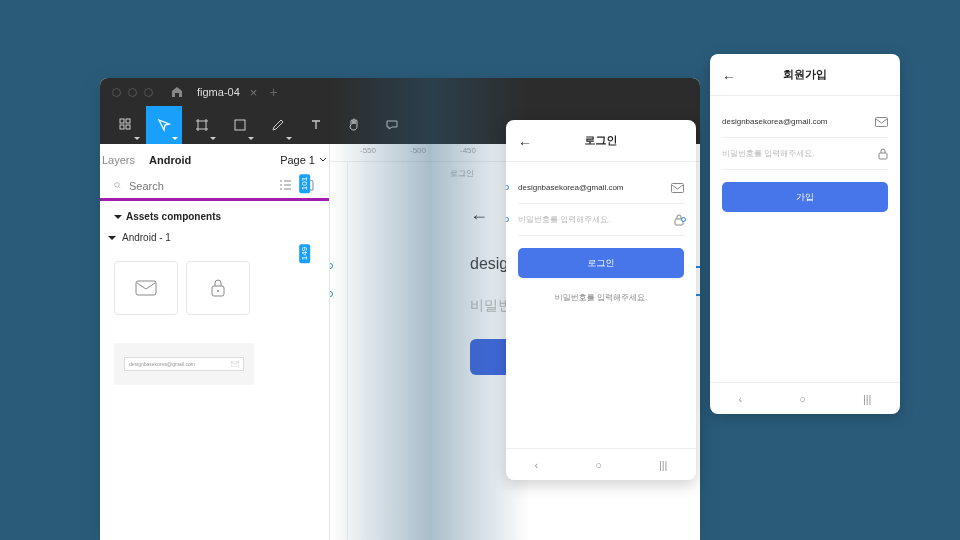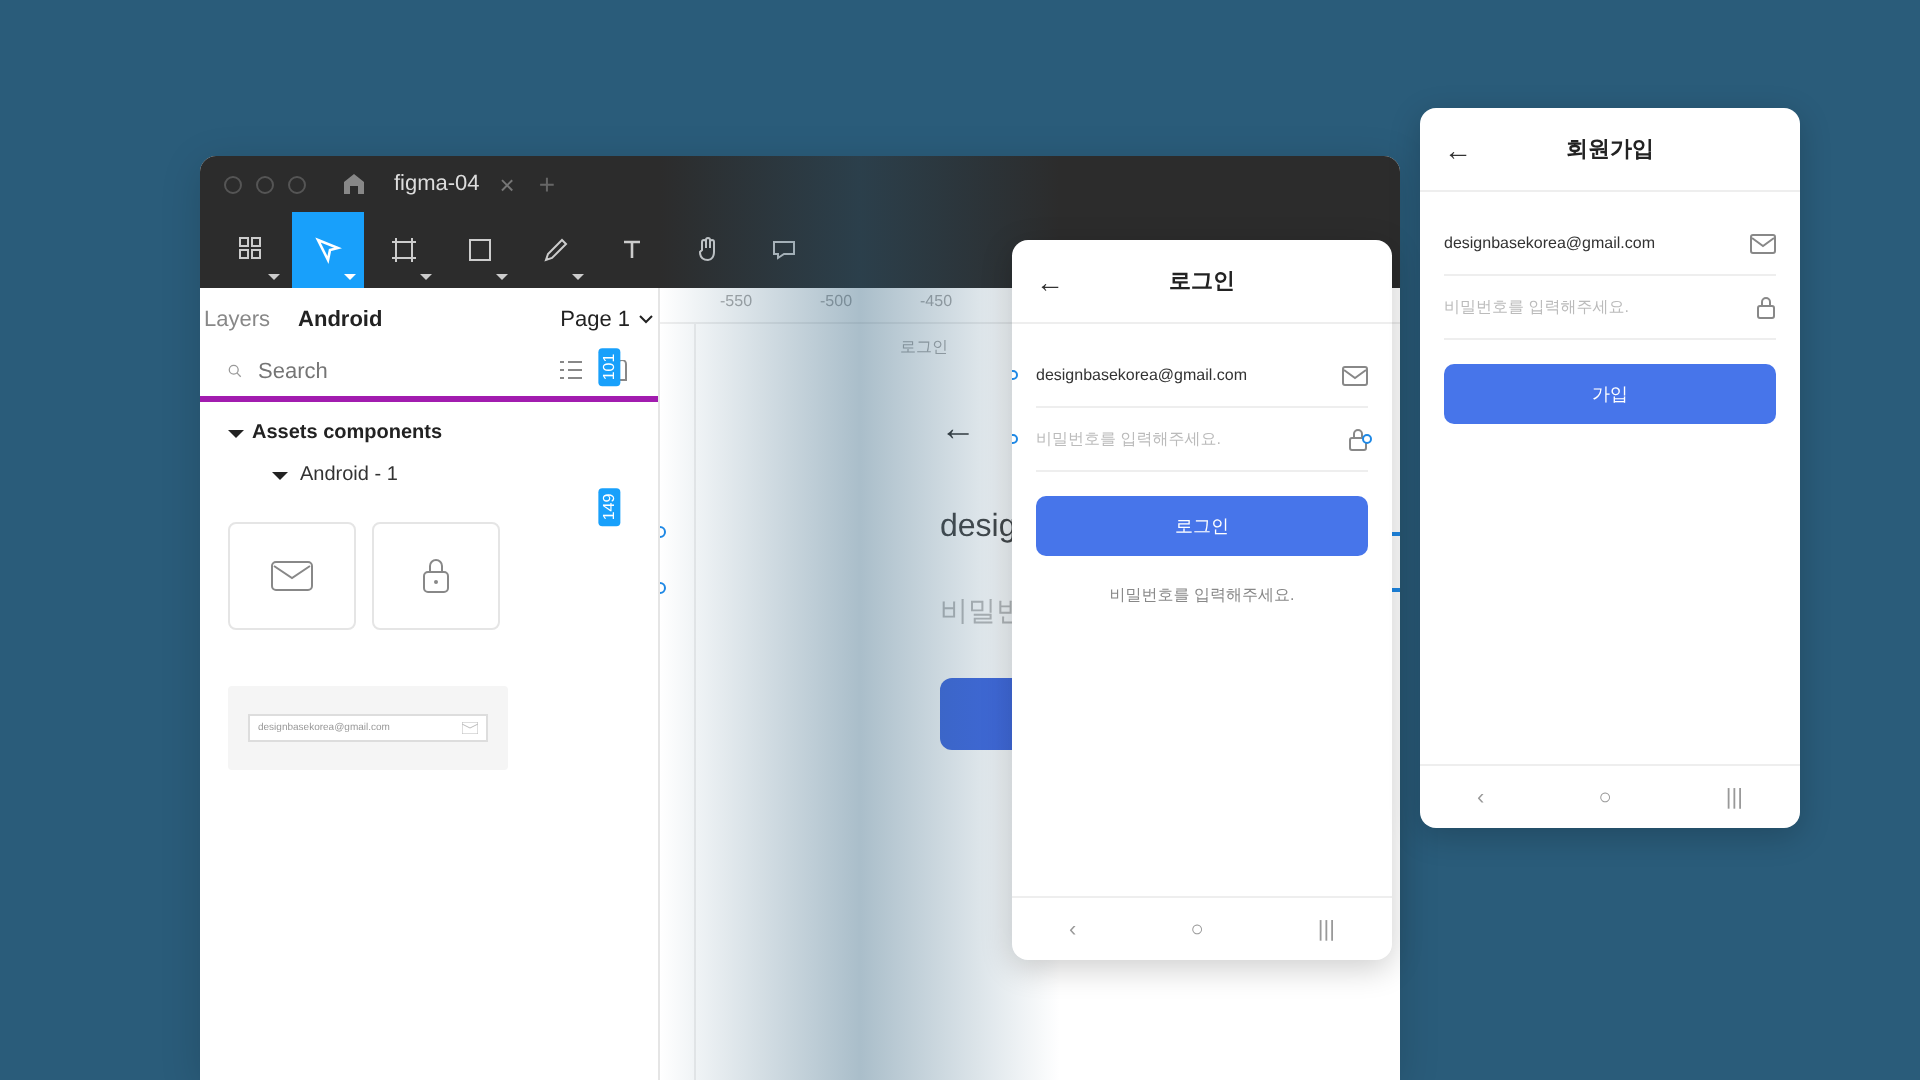--- a/index.html
+++ b/index.html
@@ -20,21 +20,21 @@
 .left-panel{width:230px;background:#fff;border-right:1px solid #e5e5e5;display:flex;flex-direction:column}
 .panel-tabs{display:flex;padding:10px 2px 8px;gap:14px;font-size:11px}
 .panel-tab{color:#888;cursor:pointer}
 .panel-tab.active{color:#222;font-weight:600}
 .page-selector{margin-left:auto;display:flex;align-items:center;gap:4px;color:#222}
 .search-row{display:flex;align-items:flex-start;padding:6px 14px;gap:8px;border-bottom:3px solid #a21caf}
 .search-row input{border:none;outline:none;font-size:11px;flex:1;color:#999}
 .view-icons{display:flex;gap:10px;color:#888}
 .section-header{padding:10px 14px 6px;font-size:10px;font-weight:600;color:#222;display:flex;align-items:center;gap:4px}
 .caret{width:0;height:0;border-left:4px solid transparent;border-right:4px solid transparent;border-top:4px solid #222;display:inline-block}
-.subsection{padding:4px 14px 8px 36px;font-size:10px;color:#333;display:flex;align-items:center;gap:6px}
+.subsection{padding:4px 14px 8px 8px;font-size:10px;color:#333;display:flex;align-items:center;gap:6px}
 .components-grid{display:flex;gap:8px;padding:10px 14px}
 .comp-card{width:64px;height:54px;border:1px solid #e5e5e5;border-radius:4px;display:flex;align-items:center;justify-content:center;color:#888}
 .textfield-comp{margin:18px 14px;width:140px;height:42px;background:#f5f5f5;border-radius:2px;display:flex;align-items:center;justify-content:center}
 .textfield-comp-inner{width:120px;height:14px;background:#fff;border:1px solid #ddd;display:flex;align-items:center;padding:0 4px;font-size:5px;color:#999}
 .canvas{flex:1;background:#fff;position:relative;overflow:hidden}
 .ruler-top{height:18px;border-bottom:1px solid #eee;position:relative;font-size:8px;color:#aaa}
 .ruler-mark{position:absolute;top:2px}
 .ruler-left{position:absolute;left:0;top:18px;width:18px;bottom:0;border-right:1px solid #eee}
 .bg-mock{position:absolute;left:120px;top:40px;width:180px;background:#fff;padding:20px}
 .bg-mock .back{font-size:18px;color:#333}

